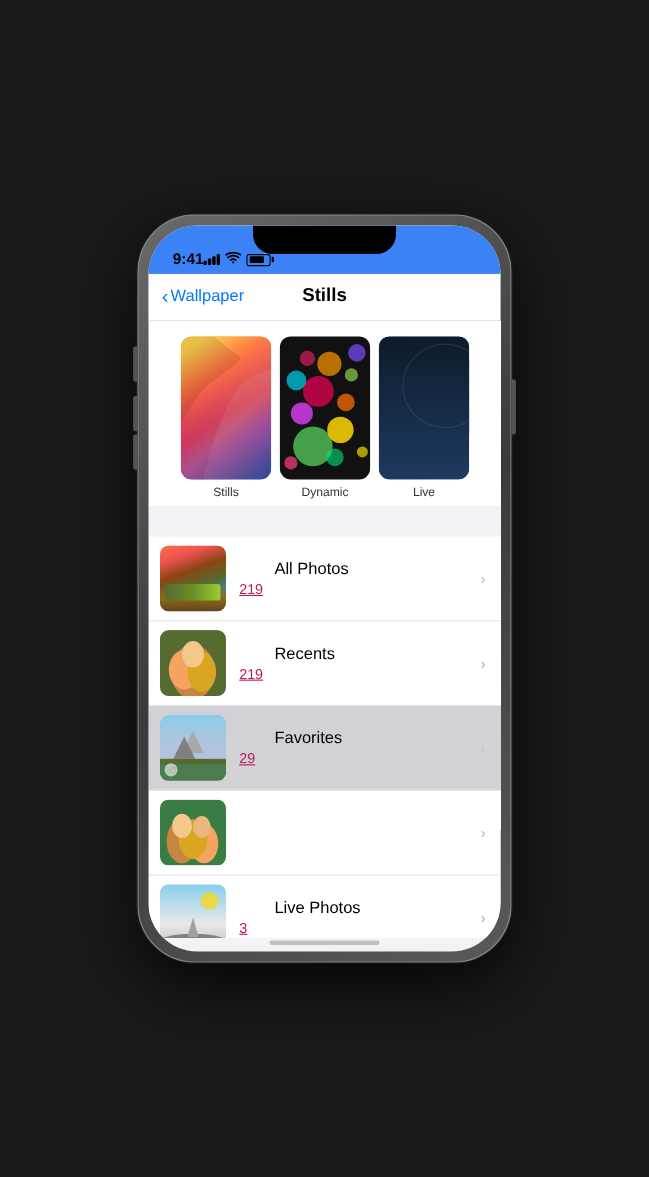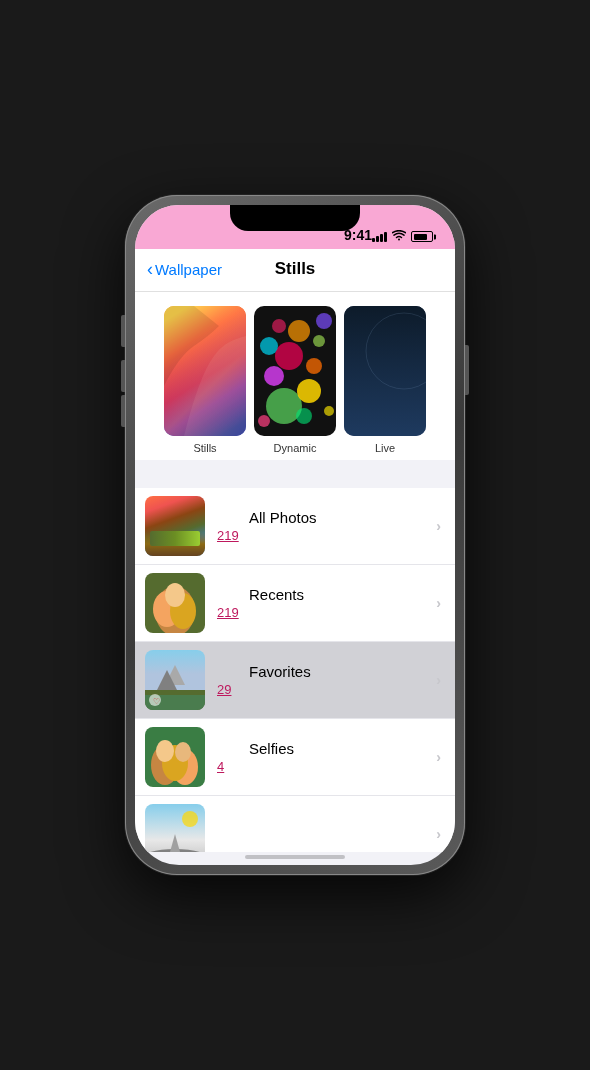--- a/index.html
+++ b/index.html
@@ -67,24 +67,24 @@
       width: 130px;
       height: 26px;
       background: #000;
       border-radius: 0 0 18px 18px;
       z-index: 100;
     }
 
     
     .status-bar {
       height: 44px;
-      background: #f9a8d4;
+      background: #3b82f6;
       display: flex;
       align-items: flex-end;
-      justify-content: flex-end;
+      justify-content: flex-start;
       padding: 0 22px 6px;
       position: relative;
       z-index: 50;
     }
 
     .status-time {
       font-size: 14px;
       font-weight: 600;
       color: #000;
     }
@@ -519,43 +519,43 @@
           <div class="album-thumb-wrapper">
             <svg viewBox="0 0 60 60" xmlns="http://www.w3.org/2000/svg" style="width:100%;height:100%;">
               <rect width="60" height="60" fill="#3a7d44"></rect>
               <ellipse cx="20" cy="38" rx="14" ry="20" fill="#c68642"></ellipse>
               <ellipse cx="40" cy="40" rx="13" ry="18" fill="#f4a460"></ellipse>
               <ellipse cx="30" cy="36" rx="13" ry="18" fill="#daa520"></ellipse>
               <ellipse cx="20" cy="24" rx="9" ry="11" fill="#f4c88a"></ellipse>
               <ellipse cx="38" cy="25" rx="8" ry="10" fill="#e8b87c"></ellipse>
             </svg>
           </div>
-          <div class="album-info">
-            <div class="album-name">Selfies</div>
-            <div class="album-count">4</div>
-          </div>
           <span class="chevron-right">›</span>
         </div>
 
         <div class="album-item" style="border-bottom: none;">
           <div class="album-thumb-wrapper">
             <svg viewBox="0 0 60 60" xmlns="http://www.w3.org/2000/svg" style="width:100%;height:100%;">
               <defs>
                 <linearGradient id="sky3" x1="0" y1="0" x2="0" y2="1">
                   <stop offset="0%" stop-color="#87ceeb"></stop>
                   <stop offset="60%" stop-color="#e8e8e8"></stop>
                   <stop offset="100%" stop-color="#c0c0c0"></stop>
                 </linearGradient>
               </defs>
               <rect width="60" height="60" fill="url(#sky3)"></rect>
               <ellipse cx="30" cy="55" rx="35" ry="10" fill="#808080"></ellipse>
               <polygon points="30,30 25,48 35,48" fill="#a0a0a0"></polygon>
               <circle cx="45" cy="15" r="8" fill="#ffd700" opacity="0.7"></circle>
             </svg>
           </div>
+          <div class="album-info">
+            <div class="album-name">Live Photos</div>
+            <div class="album-count">3</div>
+          </div>
           <span class="chevron-right">›</span>
         </div>
 
       </div>
 
     </div>
 
     <div class="home-indicator"></div>
 
   </div>

